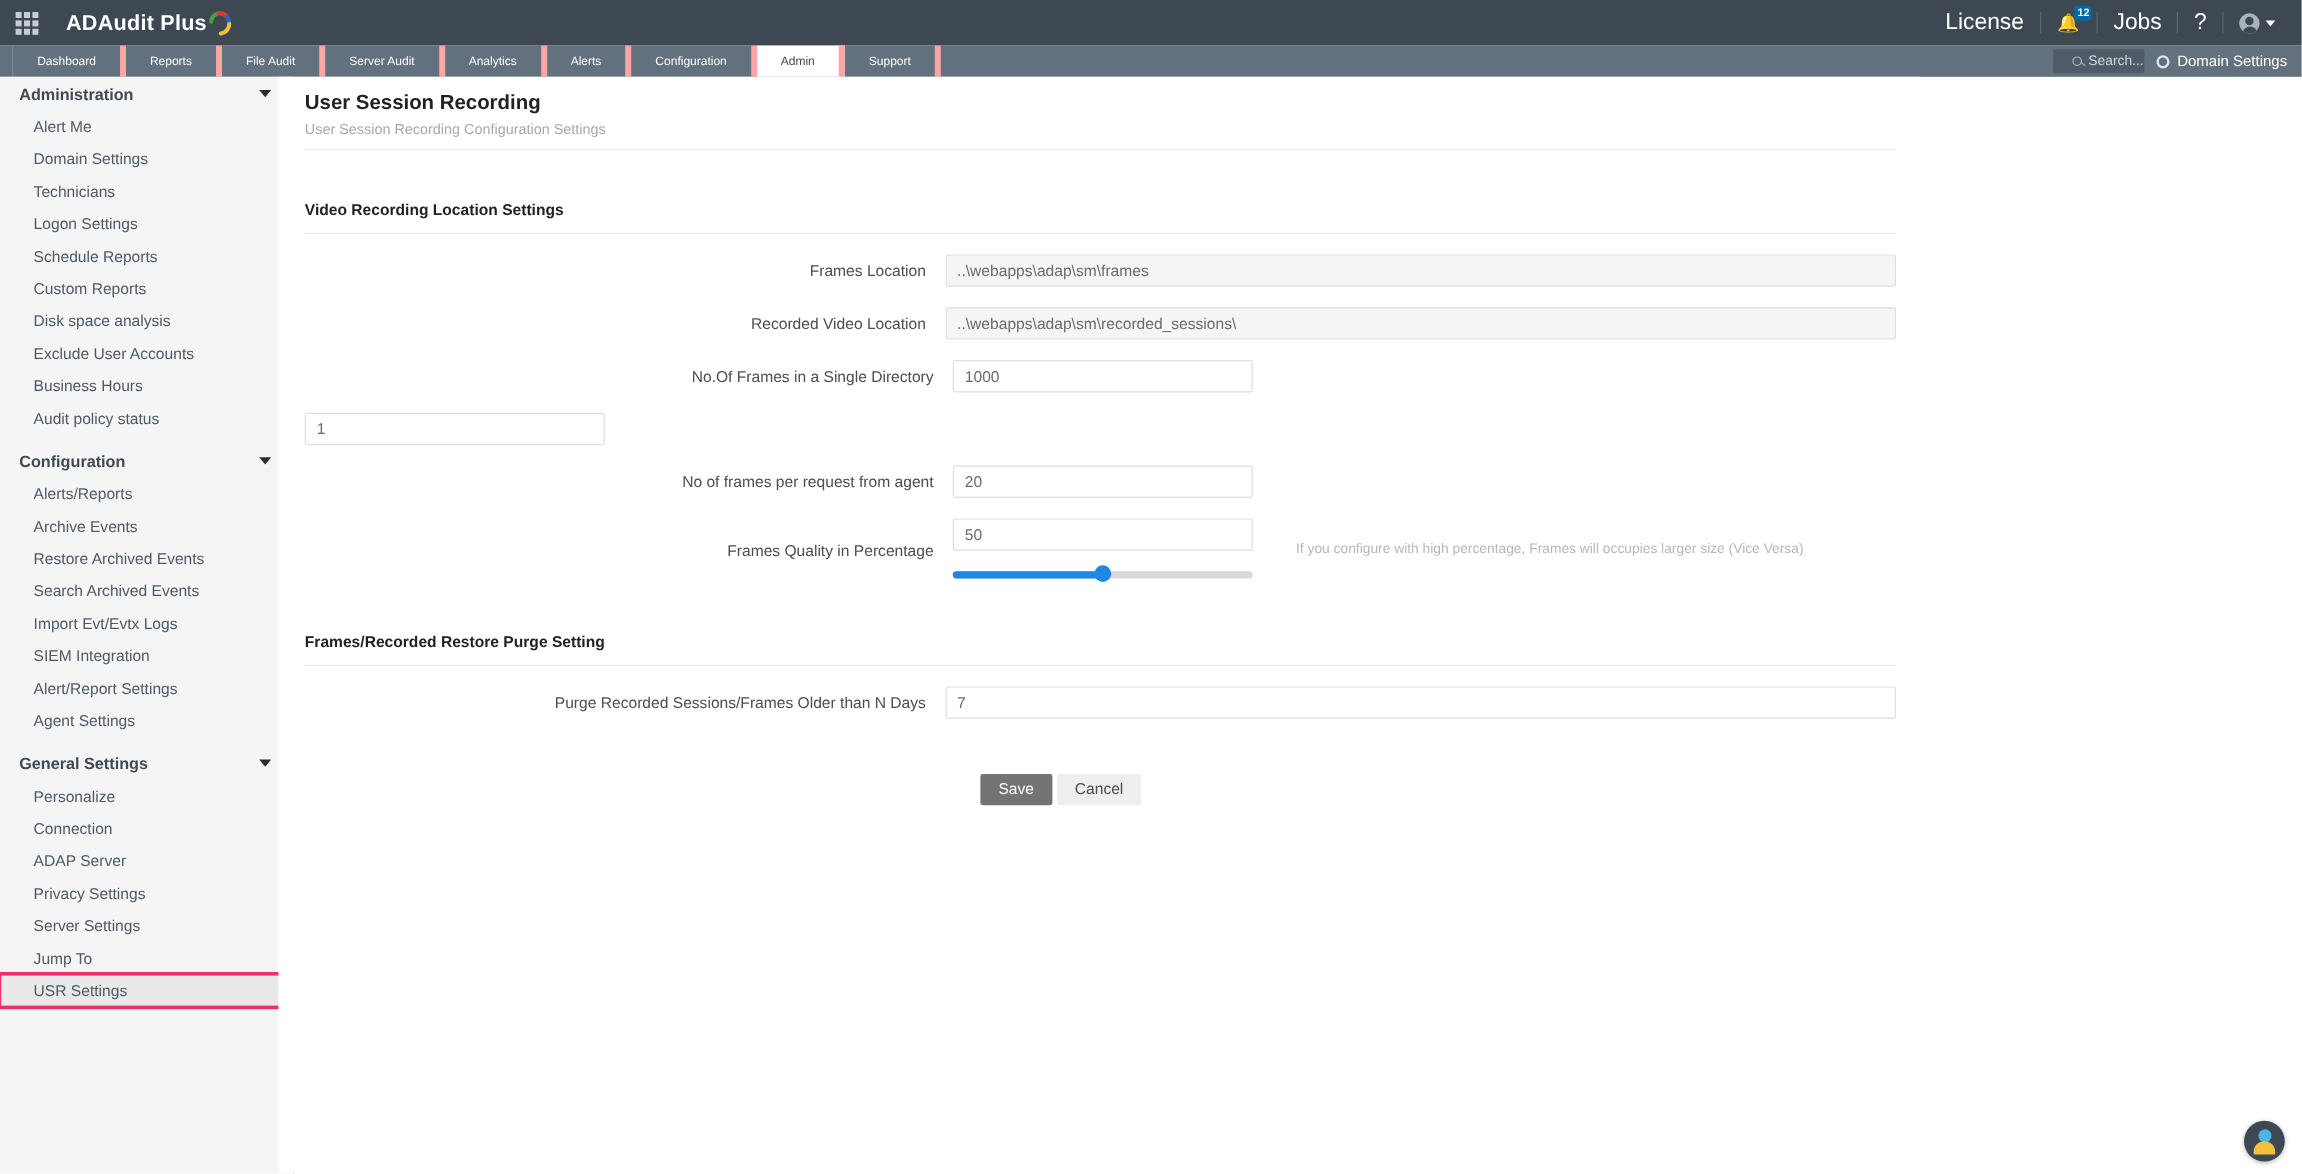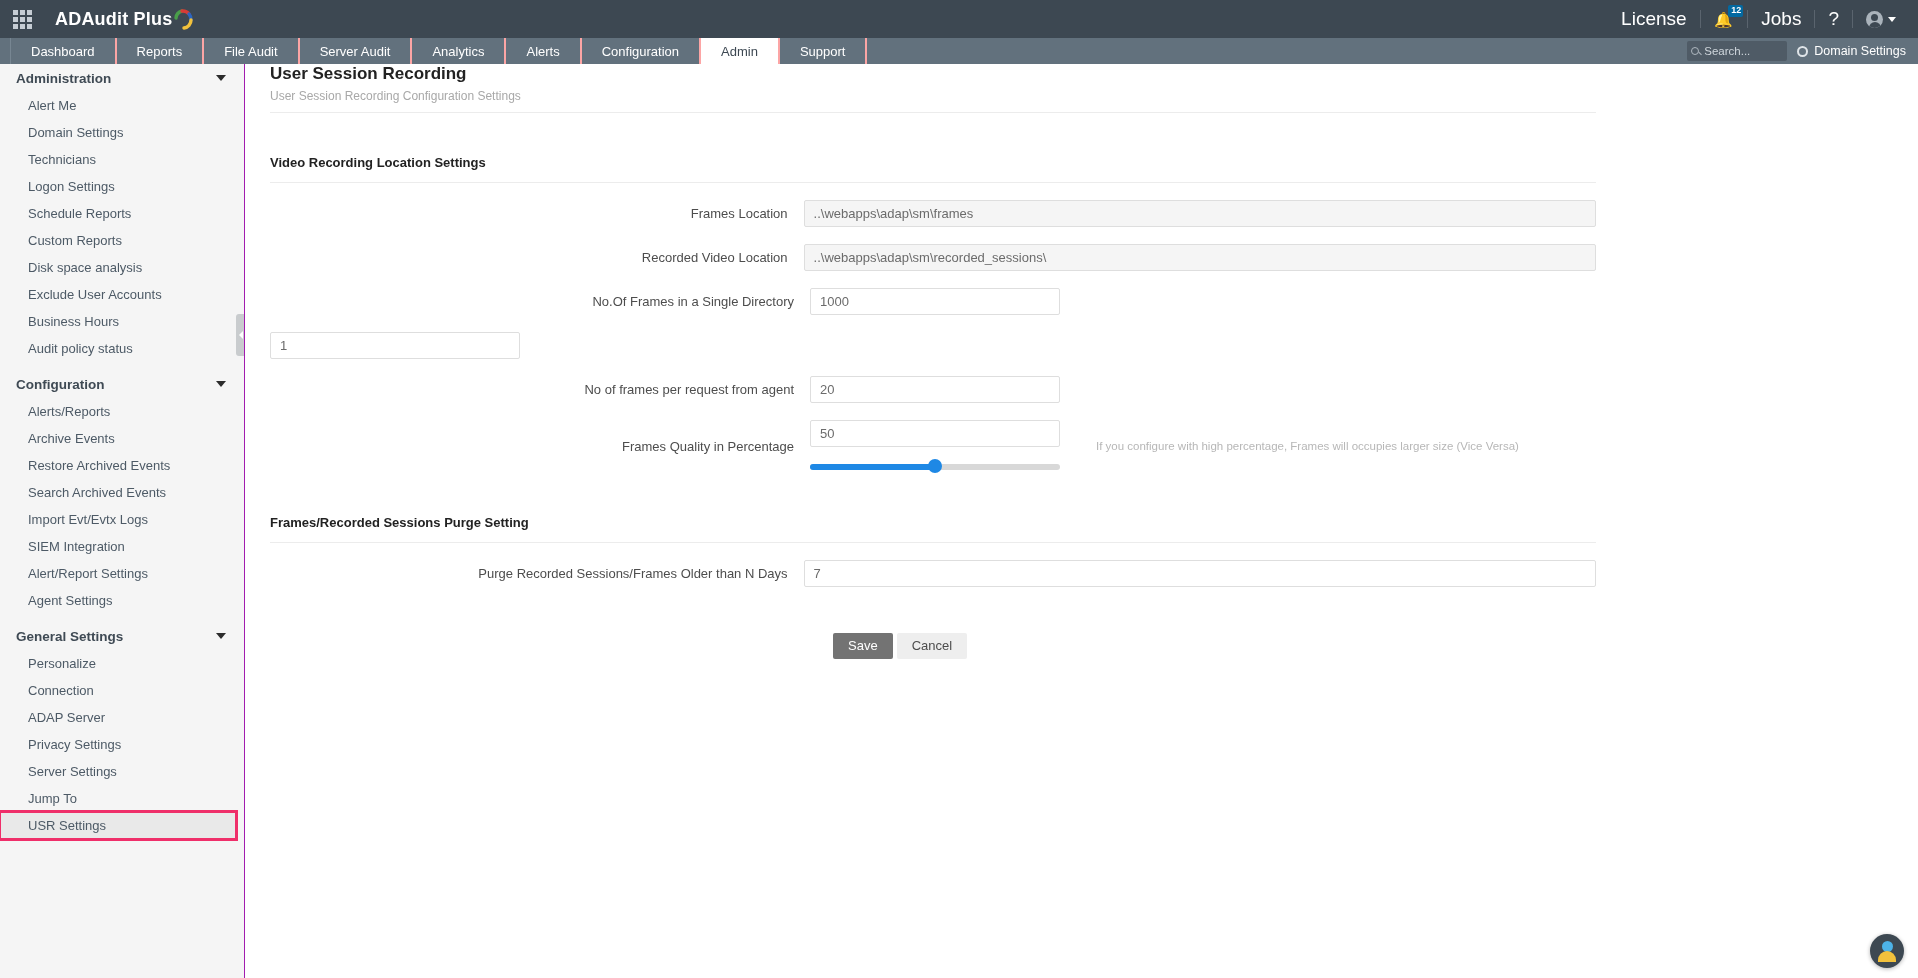--- a/index.html
+++ b/index.html
@@ -78,36 +78,36 @@
   }
 
   
   .navbar {
     position: absolute; top: 38px; left: 0;
     width: 1918px; height: 26px;
     background: #62717d;
     display: flex; align-items: stretch;
   }
   .navtab {
-    color: #ffffff; font-size: 13px;
+    color: #ffffff; font-size: 10px;
     padding: 6px 20px; display: flex; align-items: center;
-    border-right: 2px solid #fca5a5; cursor: pointer; white-space: nowrap;
+    border-right: 5px solid #fca5a5; cursor: pointer; white-space: nowrap;
   }
   .navtab:first-child { border-left: 1px solid #778692; margin-left: 10px; }
   .navtab.active { background: #ffffff; color: #3d4852; }
 
   .navbar-right {
     margin-left: auto; display: flex; align-items: center;
     gap: 10px; padding-right: 12px;
   }
   .searchbox {
     background: #4f5b66; border-radius: 2px;
-    height: 20px; width: 100px;
+    height: 20px; width: 76px;
     display: flex; align-items: center; gap: 5px;
-    padding: 0 4px; cursor: text;
+    padding: 0 16px; cursor: text;
   }
   .searchbox .mag {
     width: 8px; height: 8px; border: 1.3px solid #aeb7bf;
     border-radius: 50%; position: relative; flex: none;
   }
   .searchbox .mag::after {
     content: ""; position: absolute; width: 4px; height: 1.3px;
     background: #aeb7bf; transform: rotate(45deg); right: -3.5px; bottom: 0px;
   }
   .searchbox span { color: #cfd6dc; font-size: 11.5px; }
@@ -155,23 +155,23 @@
     cursor: pointer;
   }
   .sb-collapse-handle::after {
     content: ""; width: 0; height: 0;
     border-top: 4px solid transparent; border-bottom: 4px solid transparent;
     border-right: 4px solid #ffffff;
   }
 
   
   .main {
-    position: absolute; top: 64px; left: 248px;
+    position: absolute; top: 64px; left: 232px;
     width: 1368px; height: 914px;
-    background: #ffffff; padding: 0 20px 0 22px;
+    background: #ffffff; padding: 12px 20px 0 22px;
     overflow: hidden;
   }
   .page-title { font-size: 17px; font-weight: bold; color: #222222; }
   .page-sub { font-size: 12px; color: #a8a8a8; margin-top: 5px; }
   .title-rule { border-bottom: 1px solid #ececec; margin-top: 9px; }
 
   .section-title {
     font-size: 13px; font-weight: bold; color: #222222;
     margin-top: 42px;
   }
@@ -431,21 +431,21 @@
       <div class="fld num">50</div>
       <div class="slider-wrap">
         <div class="slider-track"></div>
         <div class="slider-fill" id="sliderFill" style="width: 125px; background: rgb(30, 136, 229);"></div>
         <div class="slider-thumb" id="sliderThumb" style="left: 118px; background: rgb(30, 136, 229);"></div>
       </div>
     </div>
     <div class="hint">If you configure with high percentage, Frames will occupies larger size (Vice Versa)</div>
   </div>
 
-  <div class="section-title">Frames/Recorded Sessions Purge Setting</div>
+  <div class="section-title">Frames/Recorded Restore Purge Setting</div>
   <div class="section-rule"></div>
 
   <div class="form-row">
     <div class="lbl">Purge Recorded Sessions/Frames Older than N Days</div>
     <div class="fld wide">7</div>
   </div>
 
   <div class="btn-row">
     <button class="btn btn-save">Save</button>
     <button class="btn btn-cancel">Cancel</button>

